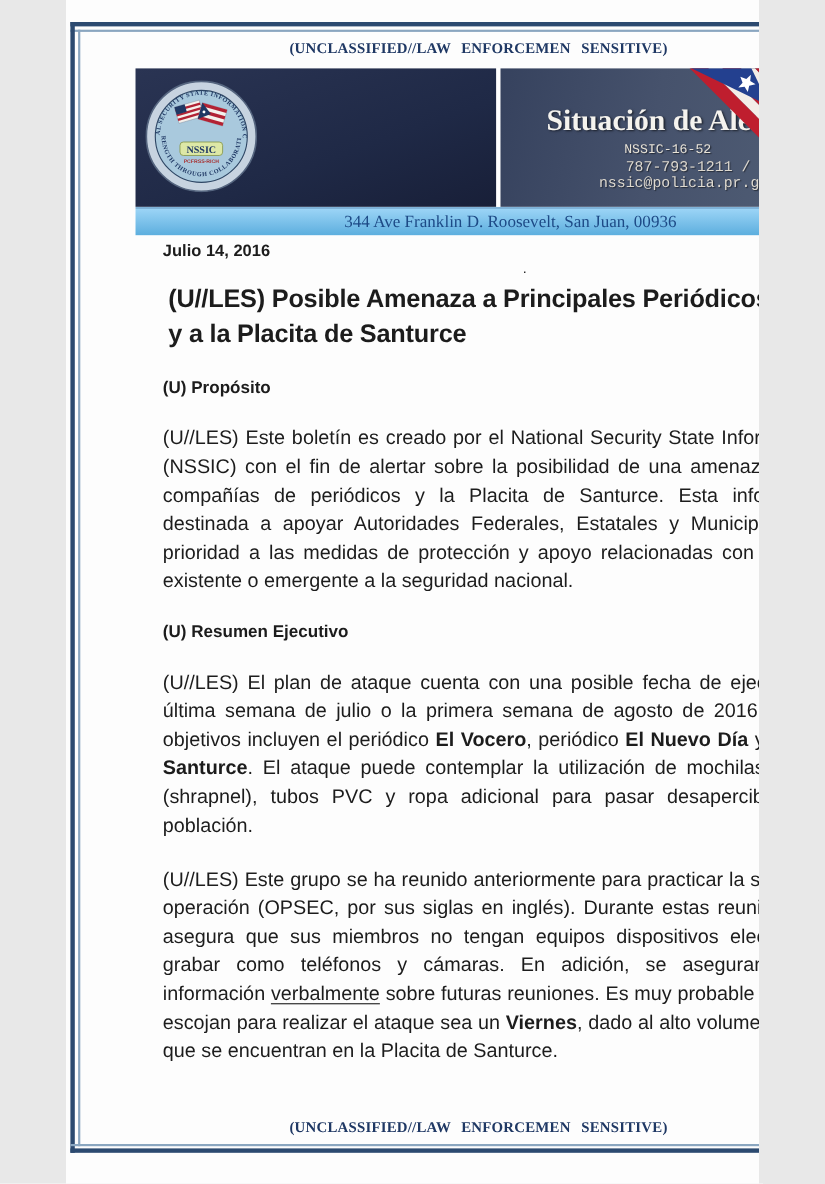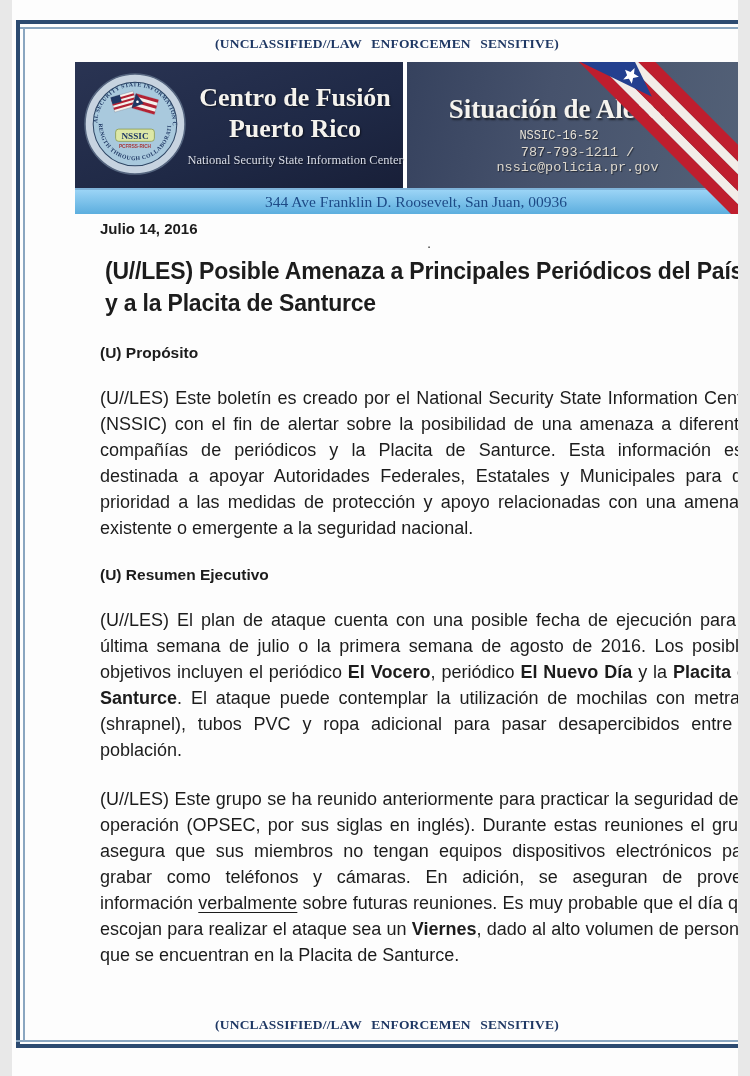--- a/index.html
+++ b/index.html
@@ -14,21 +14,21 @@
     --address-text:#1d4a86;
     --banner-text:#f5f3ee;
     --ribbon-red:#bf1e2e;
     --ribbon-white:#f3ede8;
     --ribbon-blue:#23408f;
     --body-text:#1c1c1c;
   }
   html,body{margin:0;padding:0;}
   body{background:#e8e8e8;}
   .page{
-    position:relative;width:726px;height:1076px;margin:0 auto;
+    position:relative;width:630px;height:1076px;margin:0 auto;
     background:#fdfdfd;overflow:hidden;
     font-family:"Liberation Sans",sans-serif;color:var(--body-text);
   }
   
   .fr{position:absolute;}
   .fr-top-dark{left:4px;top:20px;width:746px;height:4px;background:var(--border-dark);}
   .fr-top-light{left:4px;top:27px;width:746px;height:2px;background:var(--border-light);}
   .fr-left-dark{left:4px;top:20px;width:4px;height:1028px;background:var(--border-dark);}
   .fr-left-light{left:11px;top:27px;width:2px;height:1015px;background:var(--border-light);}
   .fr-bot-light{left:4px;top:1040px;width:746px;height:2px;background:var(--border-light);}
@@ -138,27 +138,20 @@
             <rect x="0" y="6" width="23" height="3" fill="#b22234"></rect>
             <rect x="0" y="12" width="23" height="3" fill="#b22234"></rect>
             <polygon points="0,0 0,15 10,7.5" fill="#1f3864"></polygon>
             <circle cx="3.6" cy="7.5" r="1.3" fill="#fff"></circle>
           </g>
 
           <rect x="31" y="55" width="38" height="12" rx="3" fill="#dde8a6" stroke="#8a9a50" stroke-width=".8"></rect>
           <text x="50" y="64.5" text-anchor="middle" font-family="Liberation Serif, serif" font-size="9" font-weight="bold" fill="#1f3864">NSSIC</text>
           <text x="50" y="74" text-anchor="middle" font-family="Liberation Sans, sans-serif" font-size="4.6" font-weight="bold" fill="#a83434">PCFRSS-RICH</text>
         </svg>
-        <div class="pl-text">
-          <div class="pl-title">
-            <div>Centro de Fusión</div>
-            <div>Puerto Rico</div>
-          </div>
-          <div class="pl-sub">National Security State Information Center</div>
-        </div>
       </div>
       <div class="divider"></div>
       <div class="panel-right">
         <div class="pr-text">
           <div class="pr-title">Situación de Alerta</div>
           <div class="pr-num">NSSIC-16-52</div>
           <div class="pr-contact">787-793-1211 / nssic@policia.pr.gov</div>
         </div>
       </div>
     </div>

